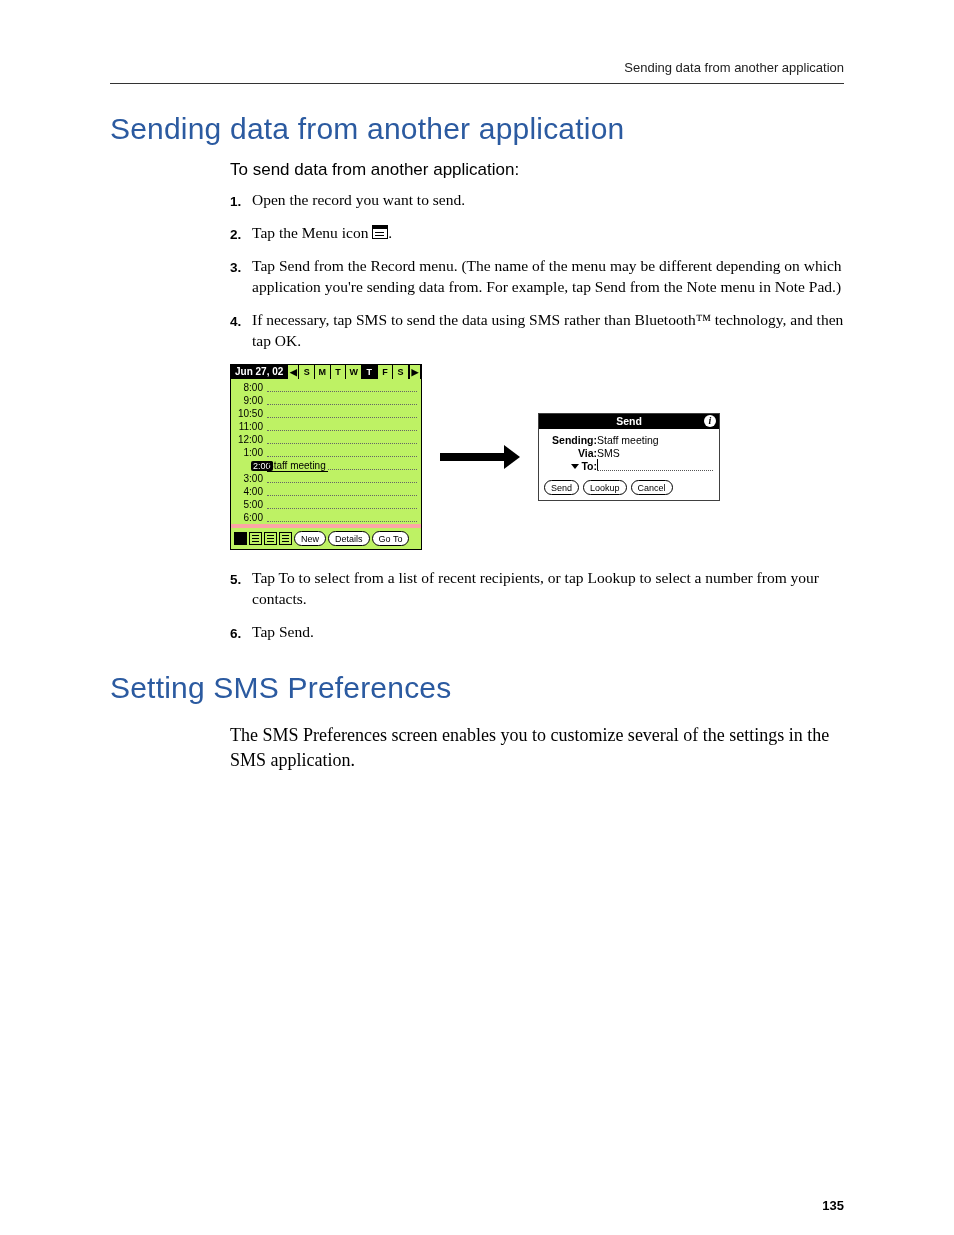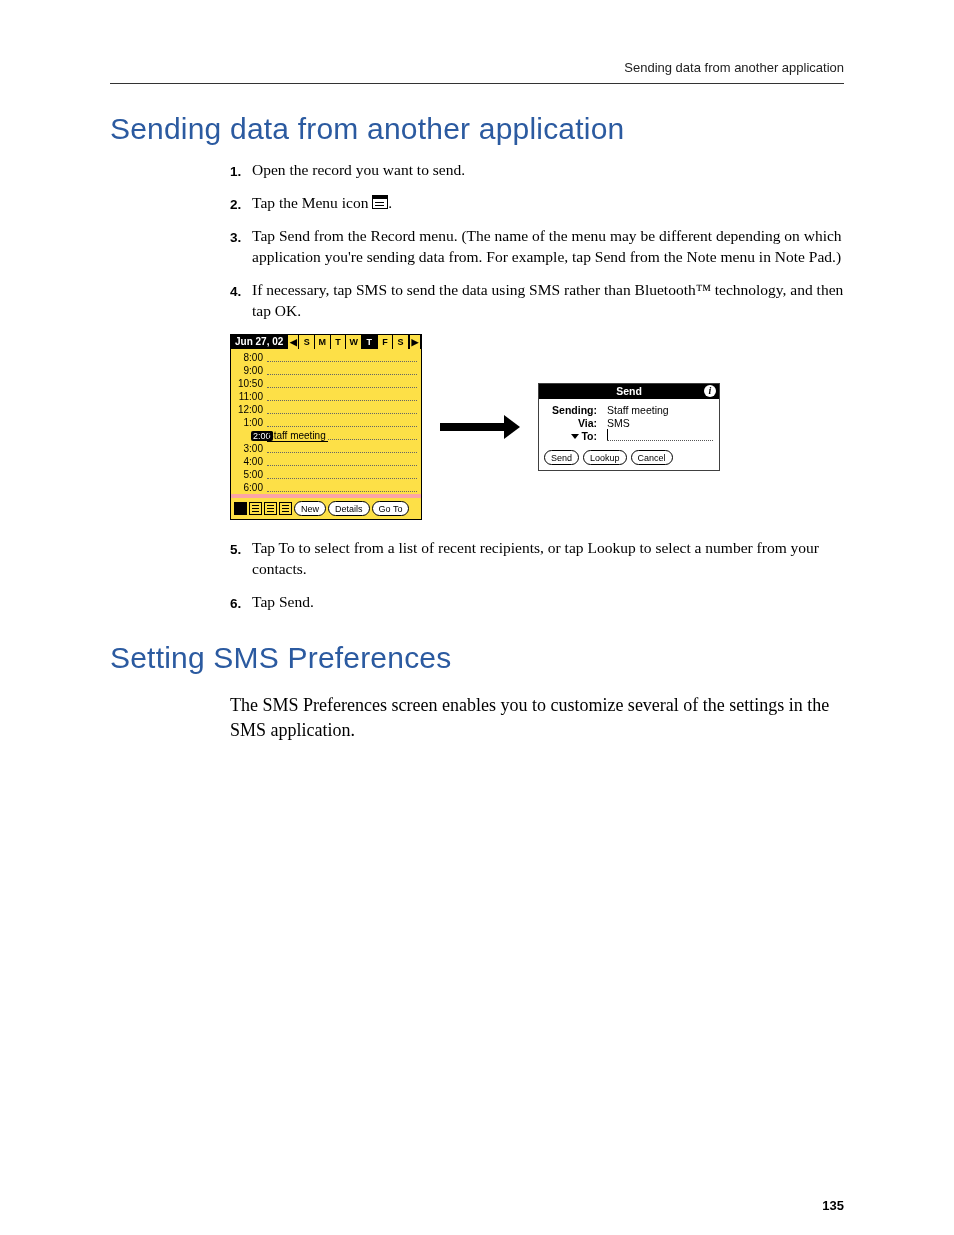--- a/index.html
+++ b/index.html
@@ -88,21 +88,21 @@
     align-items: center;
     gap: 18px;
     margin: 12px 0 18px 0;
   }
   
   .palm {
     width: 190px;
     border: 1px solid #000;
     font-family: Arial, Helvetica, sans-serif;
     font-size: 10px;
-    background: #fde047;
+    background: #bef264;
     color:#000;
   }
   .palm .titlebar {
     display: flex;
     align-items: center;
     height: 14px;
     font-weight: bold;
   }
   .palm .date-chip {
     background: #000; color: #fff;
@@ -158,21 +158,21 @@
     background:#000; color:#fff; text-align:center; font-weight:bold;
     line-height:15px; height:15px; position:relative;
   }
   .send-dlg .info {
     position:absolute; right:3px; top:1px; width:12px; height:12px; border-radius:50%;
     background:#fff; color:#000; font-family:Georgia,serif; font-style:italic; font-weight:bold;
     font-size:10px; display:flex; align-items:center; justify-content:center; line-height:1;
   }
   .send-dlg .body { padding:4px 6px 2px 6px; }
   .send-dlg .kv { display:flex; margin:1px 0; }
-  .send-dlg .k { font-weight:bold; width:52px; text-align:right; padding-right:10px;}
+  .send-dlg .k { font-weight:bold; width:52px; text-align:right; padding-right:0;}
   .send-dlg .to-field { flex:1; border-bottom:1px dotted #555; height:10px; position:relative; }
   .send-dlg .cursor { position:absolute; left:0; top:-1px; width:1px; height:11px; background:#000; }
   .send-dlg .tri { display:inline-block; width:0;height:0;border-left:4px solid transparent;border-right:4px solid transparent;border-top:5px solid #000; margin-right:2px; vertical-align:1px;}
   .send-dlg .btns { display:flex; gap:4px; padding:5px; }
   .intro { font-size:18px; line-height:1.38; }
   .page-num {
     position:absolute; right:110px; bottom:22px;
     font-family: Arial, Helvetica, sans-serif; font-weight:bold; font-size:13px;
   }
 </style>
@@ -181,20 +181,21 @@
 
 <div class="page">
 
   <div class="running-head">Sending data from another application</div>
   <div class="rule"></div>
 
   <h1 class="section">Sending data from another application</h1>
 
   <div class="body-col">
 
+    <h3 class="procedure">To send data from another application:</h3>
 
     <ol class="steps">
       <li>
         <span class="step-num">1.</span>
         <span class="step-body">Open the record you want to send.</span>
       </li>
       <li>
         <span class="step-num">2.</span>
         <span class="step-body">
           <span>Tap the Menu icon </span><span class="menu-icon"></span><span>.</span>

